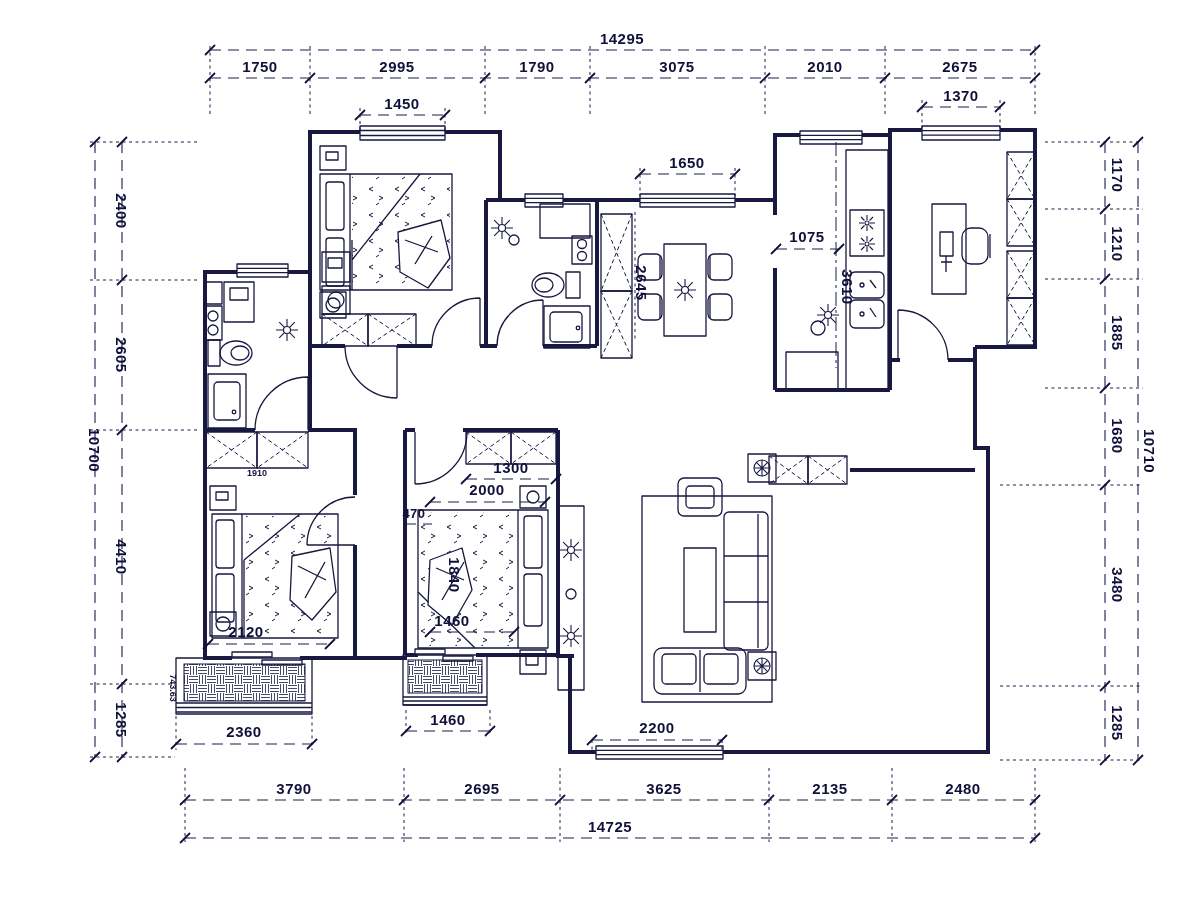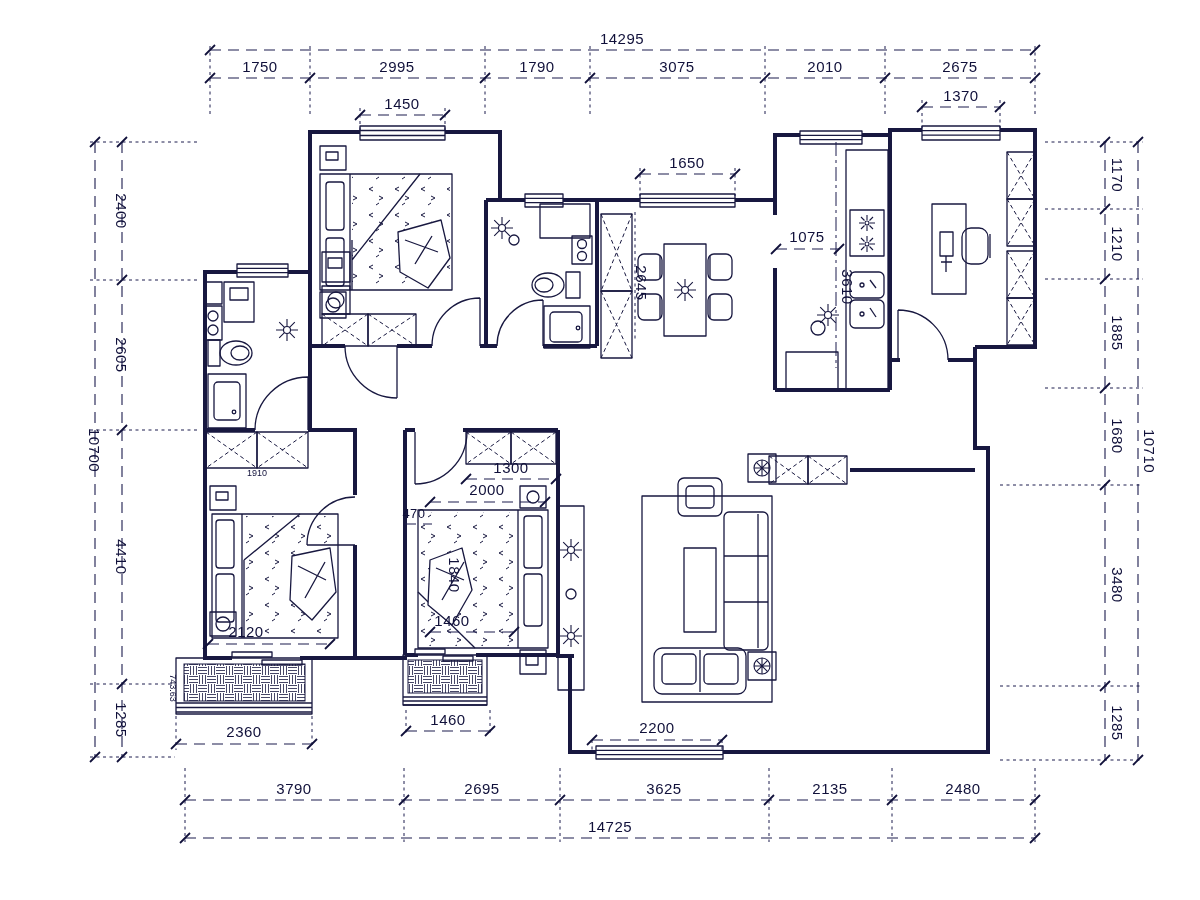--- a/index.html
+++ b/index.html
@@ -1,17 +1,17 @@
 <!DOCTYPE html>
 <html><head>
 <meta charset="utf-8">
 <style>
   html,body{margin:0;padding:0;background:#ffffff;}
   .stage{position:relative;width:1200px;height:900px;background:#fff;
-         font-family:"Liberation Sans",sans-serif;overflow:hidden;}
+         font-family:"Liberation Sans",sans-serif;overflow:hidden;font-weight:bold;}
   svg{position:absolute;left:0;top:0;}
   .w{stroke:#181840;stroke-width:4;fill:none;stroke-linecap:butt;}
   .t{stroke:#181840;stroke-width:1.3;fill:none;stroke-linejoin:round;}
   .tw{stroke:#181840;stroke-width:1.3;fill:#ffffff;stroke-linejoin:round;}
   .xd{stroke:#181840;stroke-width:1;fill:none;stroke-dasharray:4 3;}
   .dl{stroke:#1c1c4e;stroke-width:1.1;fill:none;stroke-dasharray:11 7;}
   .dd{stroke:#1c1c4e;stroke-width:1;fill:none;stroke-dasharray:3 3.5;}
   .ddot{stroke:#1c1c4e;stroke-width:1;fill:none;stroke-dasharray:14 4 3 4;}
   .tick{stroke:#10103a;stroke-width:1.8;}
   text{fill:#10103a;font-family:"Liberation Sans",sans-serif;letter-spacing:.5px;}

